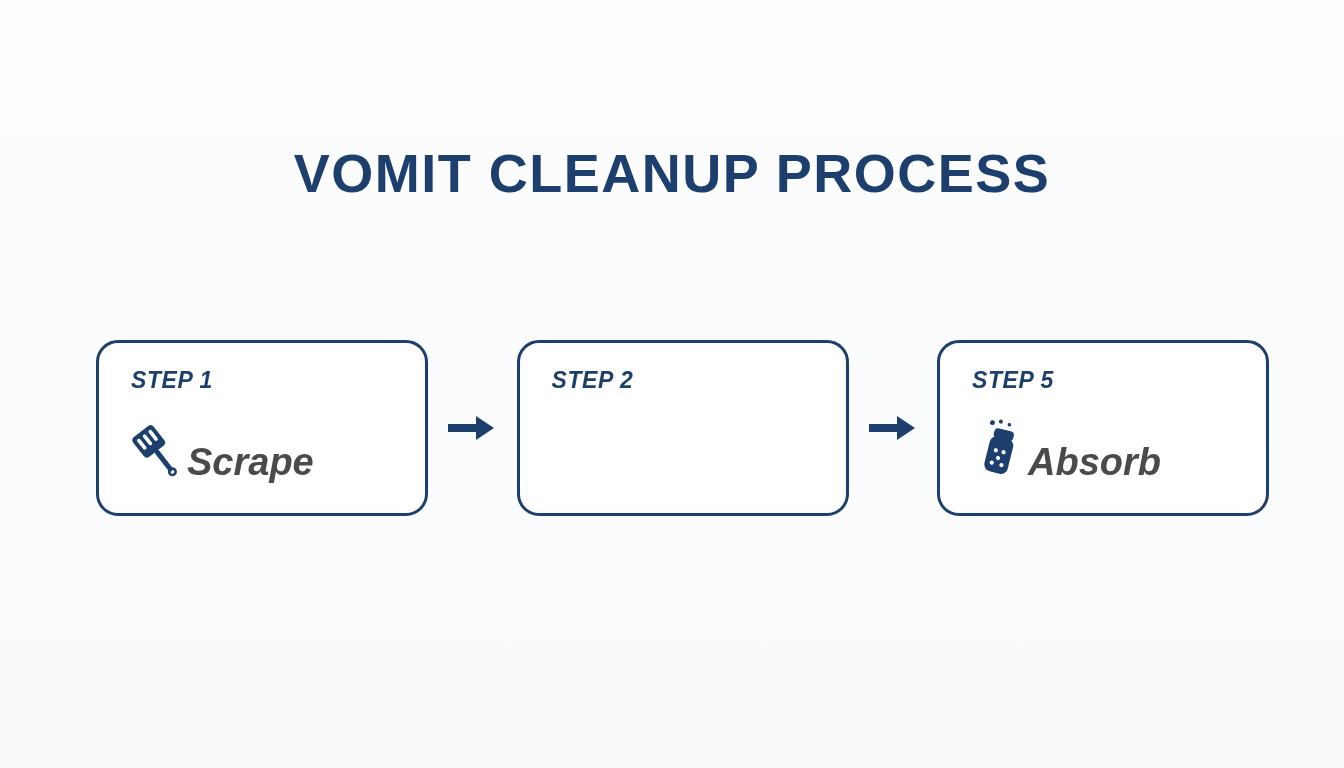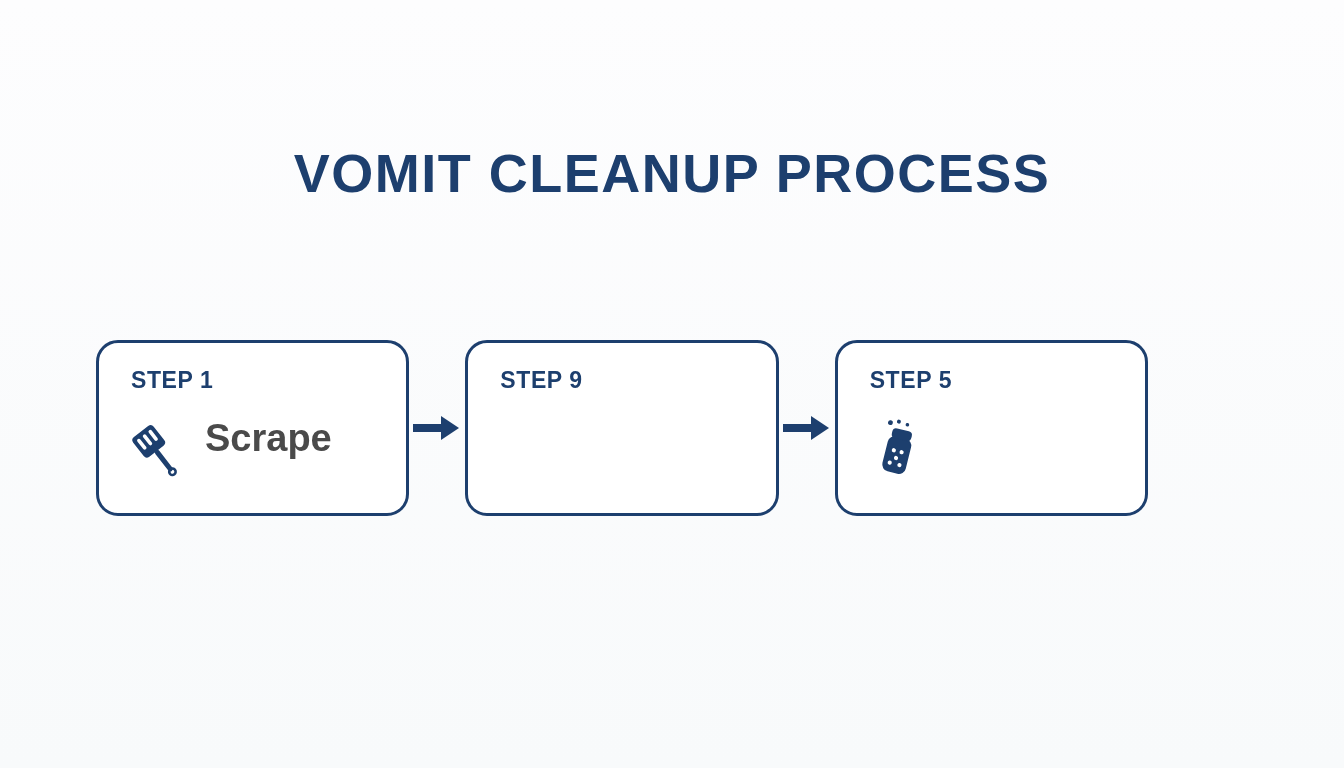--- a/index.html
+++ b/index.html
@@ -28,25 +28,26 @@
     font-size: 54px;
     font-weight: bold;
     letter-spacing: 1.5px;
     color: #1d3f6e;
     font-family: "Liberation Sans", sans-serif;
   }
   .flow {
     position: absolute;
     top: 338px;
     left: 96px;
-    width: 1052px;
+    width: 1173px;
     height: 180px;
     display: flex;
     align-items: center;
     justify-content: space-between;
+    font-style: italic;
   }
   .step-card {
     position: relative;
     width: 332px;
     height: 176px;
     border: 3px solid #1d3f6e;
     border-radius: 22px;
     background: #ffffff;
     box-sizing: border-box;
   }
@@ -58,22 +59,21 @@
     font-weight: bold;
     letter-spacing: 0.6px;
     color: #1d3f6e;
   }
   .step-body {
     position: absolute;
     top: 76px;
     left: 30px;
     right: 20px;
     display: flex;
-    align-items: flex-start;
-    gap: 18px;
+    align-items: flex-end;
   }
   .step-icon {
     width: 58px;
     height: 62px;
     flex: 0 0 auto;
     display: flex;
     align-items: center;
     justify-content: center;
   }
   .step-text {
@@ -120,21 +120,21 @@
     </div>
 
     <div class="arrow">
       <svg width="52" height="34" viewBox="0 0 52 34">
         <rect x="2" y="13" width="30" height="8" fill="#1d3f6e"></rect>
         <polygon points="30,5 48,17 30,29" fill="#1d3f6e"></polygon>
       </svg>
     </div>
 
     <div class="step-card">
-      <div class="step-label">STEP 9</div>
+      <div class="step-label">STEP 2</div>
     </div>
 
     <div class="arrow">
       <svg width="52" height="34" viewBox="0 0 52 34">
         <rect x="2" y="13" width="30" height="8" fill="#1d3f6e"></rect>
         <polygon points="30,5 48,17 30,29" fill="#1d3f6e"></polygon>
       </svg>
     </div>
 
     <div class="step-card">
@@ -149,17 +149,18 @@
               <circle cx="34" cy="32" r="2.1" fill="#ffffff"></circle>
               <circle cx="30" cy="39" r="2.1" fill="#ffffff"></circle>
               <circle cx="25" cy="45" r="2.1" fill="#ffffff"></circle>
               <circle cx="35" cy="45" r="2.1" fill="#ffffff"></circle>
               <circle cx="16" cy="6" r="2.4" fill="#1d3f6e"></circle>
               <circle cx="24" cy="3" r="2.0" fill="#1d3f6e"></circle>
               <circle cx="33" cy="4" r="1.8" fill="#1d3f6e"></circle>
             </g>
           </svg>
         </div>
+        <div class="step-text">Absorb</div>
       </div>
     </div>
 
   </div>
 </div>
 
 </body></html>

